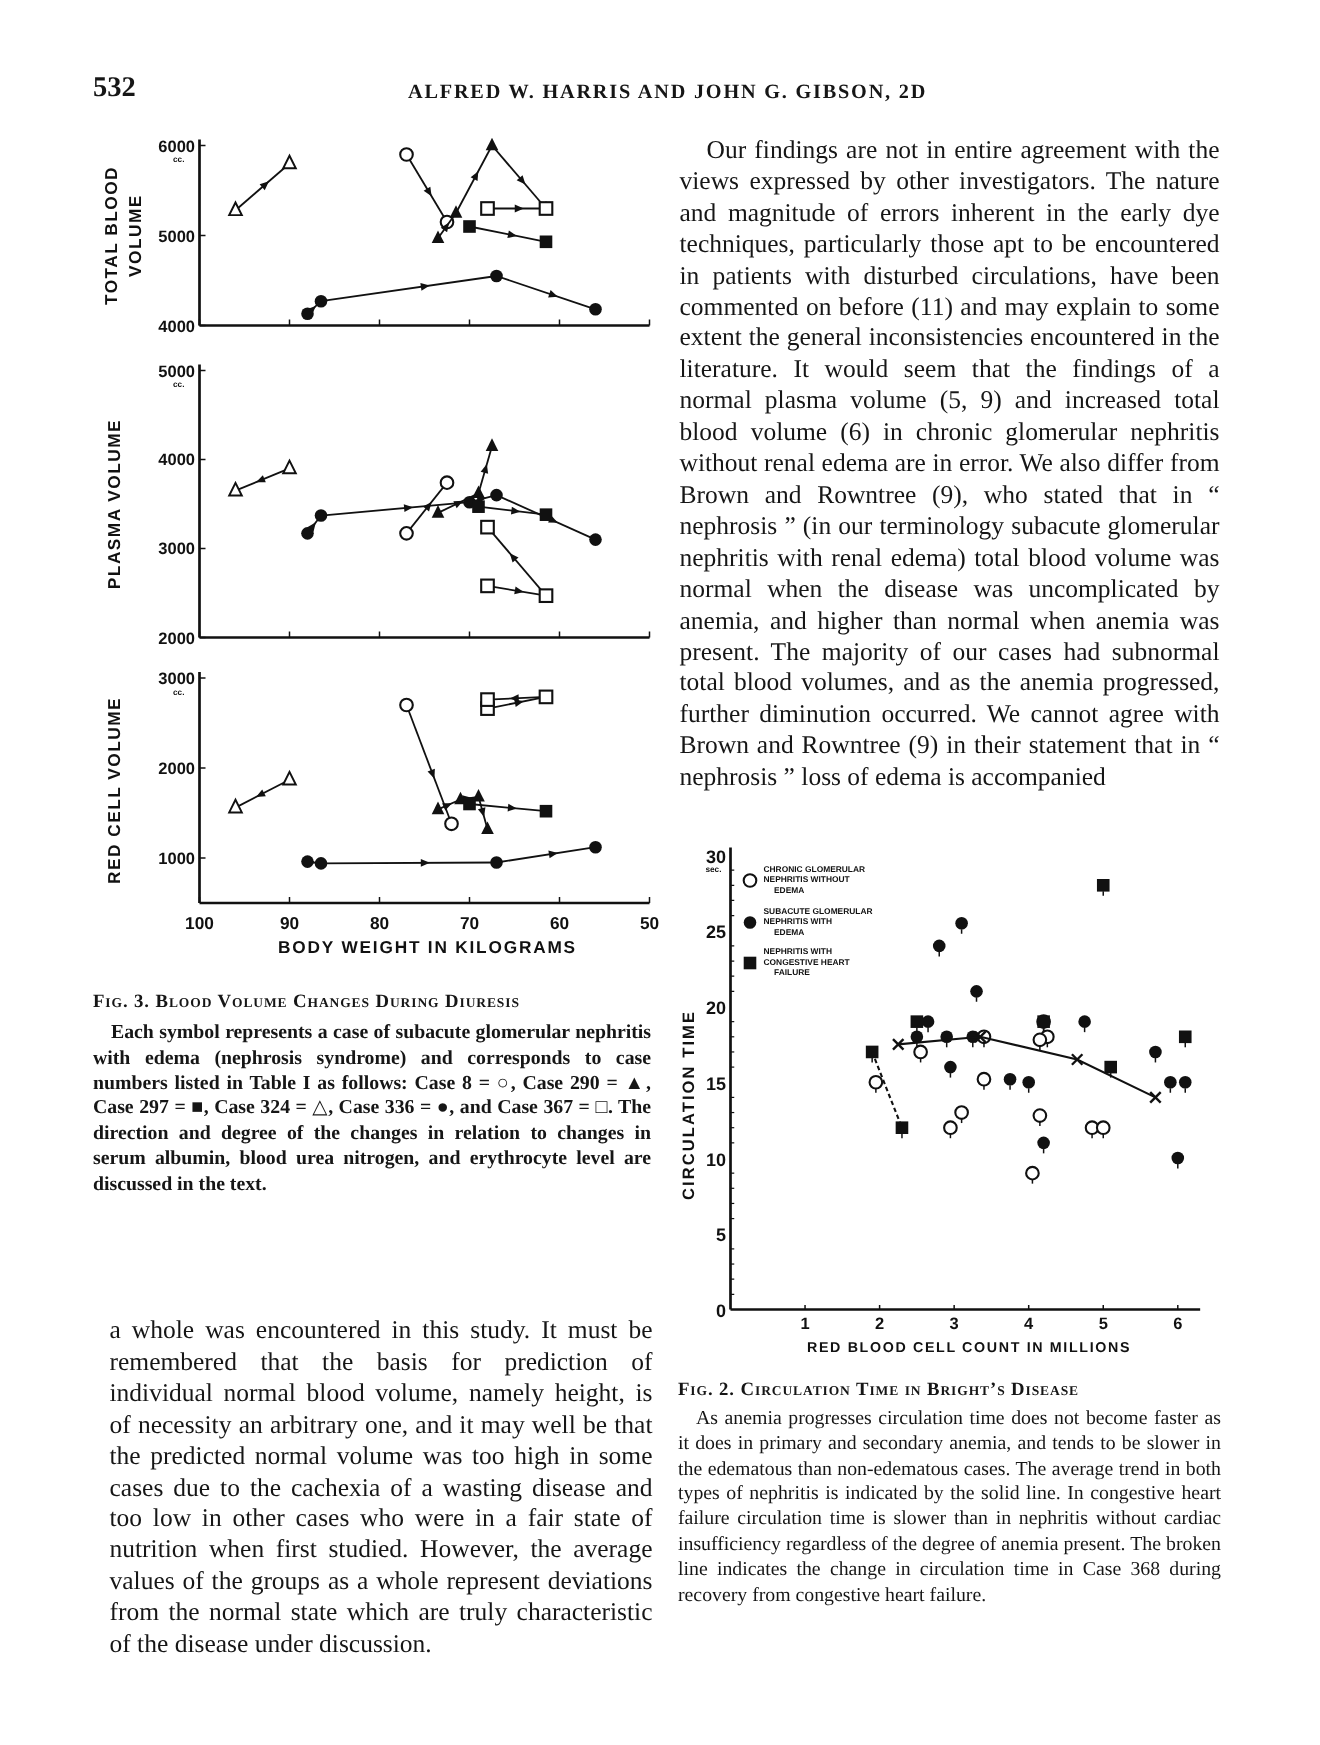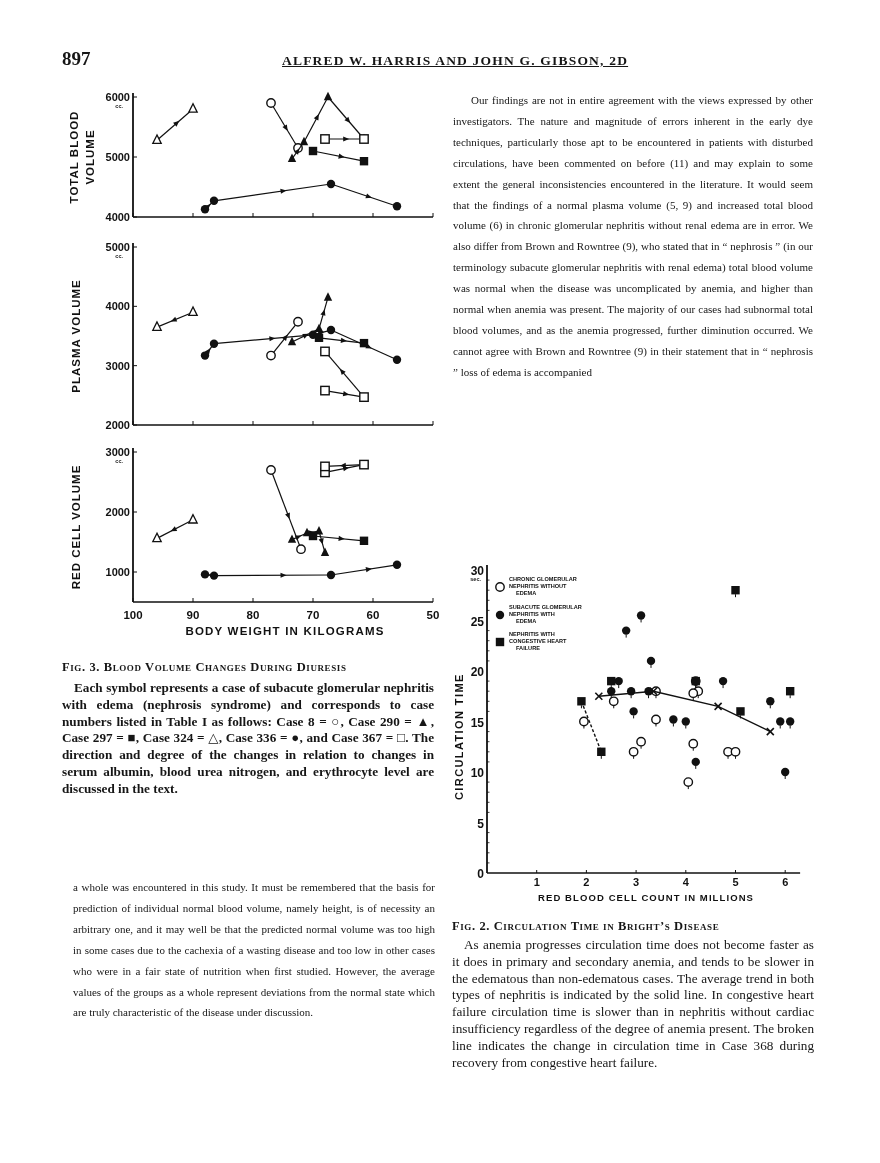--- a/index.html
+++ b/index.html
@@ -1,32 +1,32 @@
 <!DOCTYPE html>
 <html><head>
 <meta charset="utf-8">
 <style>
   html, body { margin:0; padding:0; background:#ffffff; }
   body { width:880px; height:1163px; position:relative; overflow:hidden;
          font-family:"Liberation Serif","DejaVu Serif",serif; color:#161616; }
   .abs { position:absolute; }
   .pageno { left:62px; top:48px; font-size:19px; font-weight:bold; }
-  .running { left:282px; top:53px; font-size:13.5px; font-weight:bold; letter-spacing:1.2px;text-decoration:underline; }
-  .para { font-size:11px; line-height:20.9px; text-align:justify;font-family:Liberation Serif, serif; }
+  .running { left:272px; top:53px; font-size:13.5px; font-weight:bold; letter-spacing:1.2px; }
+  .para { font-size:17px; line-height:20.9px; text-align:justify;font-family:Liberation Serif, serif; }
   .para p { margin:0; }
   .indent { text-indent:18px; }
   .cap-title { font-size:12.5px; font-weight:bold; letter-spacing:0.6px; text-align:left; font-variant:small-caps; }
   .cap-body { font-size:13.2px; line-height:16.8px; text-align:justify; }
   .cap-body p { margin:0; text-indent:12px; }
   svg text { font-family:"Liberation Sans","DejaVu Sans",sans-serif; font-weight:bold; fill:#111; }
 </style>
 </head>
 <body>
 
-<div class="abs pageno">897</div>
+<div class="abs pageno">532</div>
 <div class="abs running">ALFRED W. HARRIS AND JOHN G. GIBSON, 2D</div>
 
 <div class="abs" style="left:55px;top:80px;width:390px;height:570px;">
   <svg id="fig3svg" width="390" height="570" viewBox="55 80 390 570">
       <g>
         <line x1="133" y1="93" x2="133" y2="217" stroke="#111" stroke-width="1.8"></line>
         <line x1="133" y1="217" x2="433" y2="217" stroke="#111" stroke-width="1.6"></line>
         <line x1="133" y1="217" x2="133" y2="213" stroke="#111" stroke-width="1"></line>
         <line x1="193" y1="217" x2="193" y2="213" stroke="#111" stroke-width="1"></line>
         <line x1="253" y1="217" x2="253" y2="213" stroke="#111" stroke-width="1"></line>

